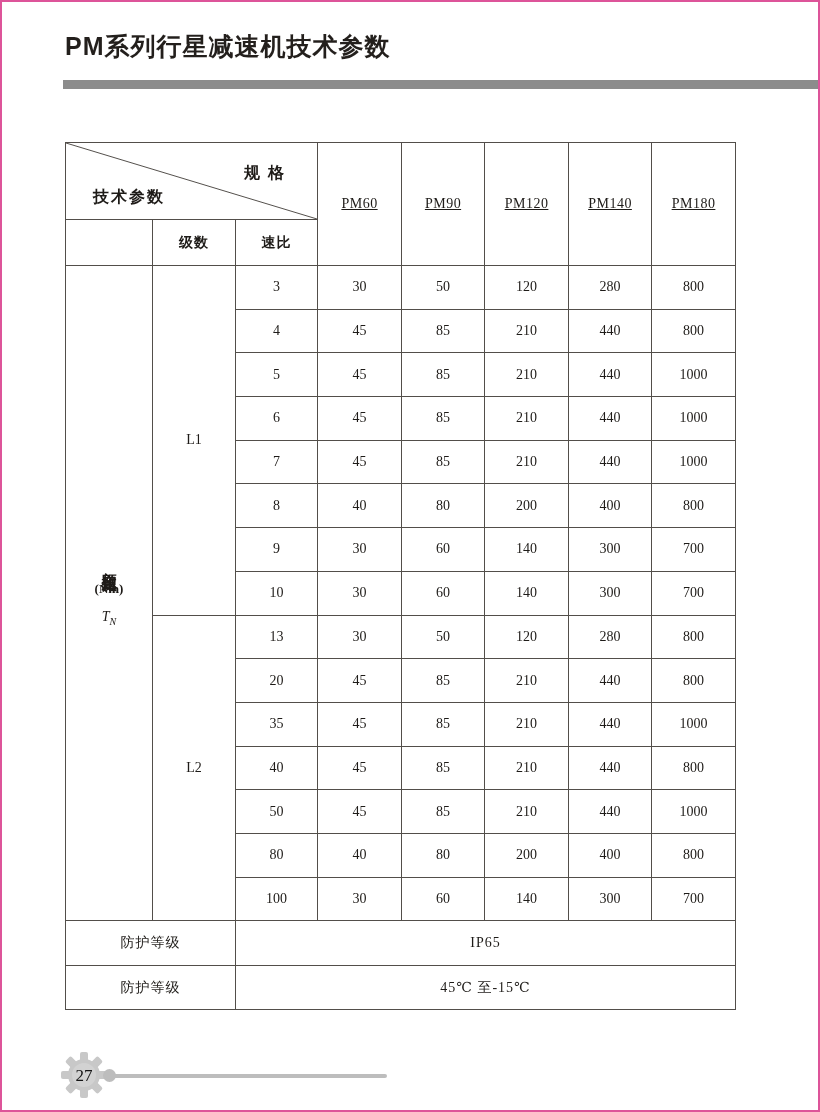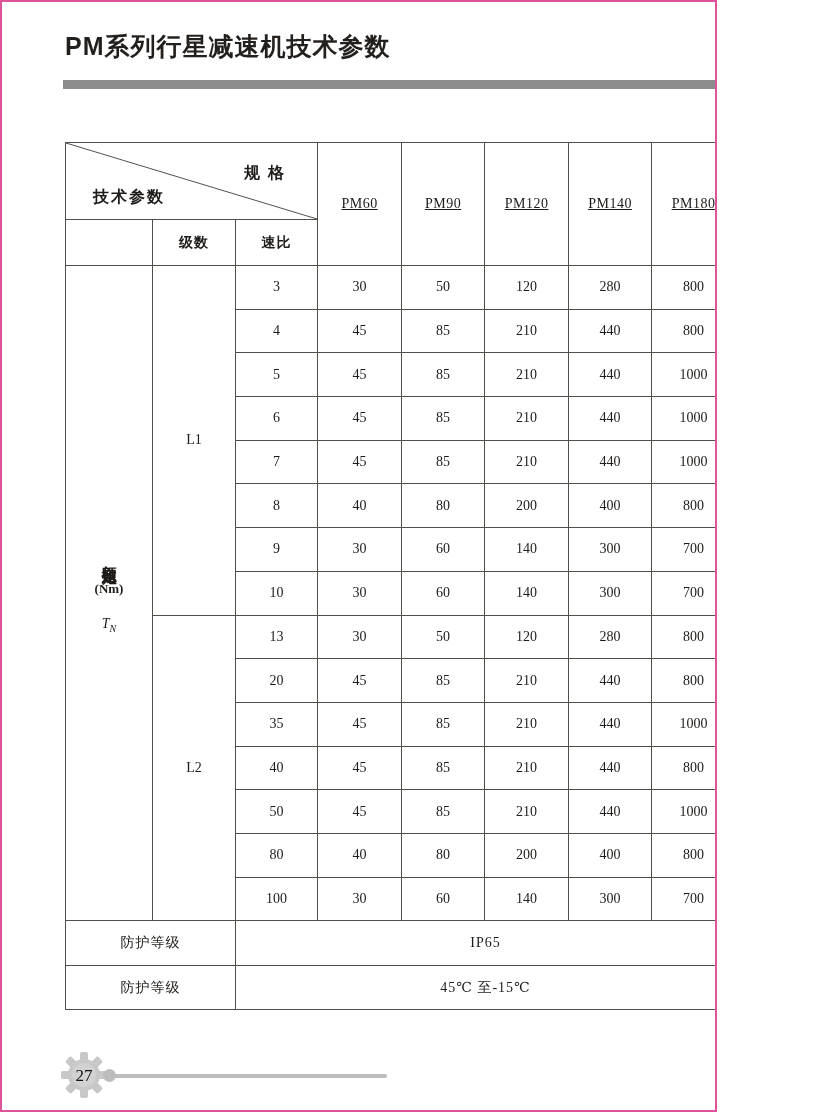--- a/index.html
+++ b/index.html
@@ -1,17 +1,17 @@
 <!DOCTYPE html>
 <html><head>
 <meta charset="utf-8">
 <style>
   html,body{margin:0;padding:0;background:#fff;}
   .page{
-    position:relative;width:717px;height:1112px;box-sizing:border-box;
+    position:relative;width:820px;height:1112px;box-sizing:border-box;
     border:2px solid #dd5499;background:#ffffff;overflow:hidden;
     font-family:"Liberation Serif","DejaVu Serif",serif;color:#1e1b18;
   }
   .page-title{
     position:absolute;left:63px;top:28px;margin:0;
     font-family:"Liberation Sans","DejaVu Sans",sans-serif;
     font-size:25px;font-weight:bold;letter-spacing:1px;color:#231f1c;
   }
   .title-bar{position:absolute;left:61px;top:78px;right:0;height:9px;background:#8c8c8c;}
 
@@ -29,21 +29,21 @@
   td.corner{position:relative;}
   td.corner svg.diag{position:absolute;left:0;top:0;width:100%;height:100%;}
   .corner-top{position:absolute;left:178px;top:20px;font-size:16px;font-weight:600;letter-spacing:2px;white-space:nowrap;}
   .corner-bottom{position:absolute;left:27px;top:44px;font-size:16px;font-weight:600;letter-spacing:2px;white-space:nowrap;}
   td.subh{font-size:16px;font-weight:600;letter-spacing:1px;}
   td.model{font-size:15px;letter-spacing:0.5px;text-decoration:underline;}
 
   td.shade{background:#d5d1cc;}
   td.stage{background:#d5d1cc;font-size:14px;}
   td.torque{background:#ffffff;}
-  .torque-inner{display:flex;flex-direction:column;align-items:center;justify-content:center;gap:19px;}
+  .torque-inner{display:flex;flex-direction:column;align-items:center;justify-content:center;gap:12px;}
   .vtext{writing-mode:vertical-lr;text-orientation:upright;font-size:15px;font-weight:600;line-height:1.1;letter-spacing:2px;}
   .vunit{font-size:13px;font-weight:600;margin-top:2px;}
   .vsym{font-size:14px;font-style:italic;}
   .vsym sub{font-size:10px;}
 
   td.flabel{font-size:15px;font-weight:400;letter-spacing:1px;}
   td.fvalue{font-size:15px;letter-spacing:1px;}
 
   .footer-line{position:absolute;left:108px;top:1072px;width:277px;height:4px;background:#bdbdbd;border-radius:2px;}
   .footer-dot{position:absolute;left:101px;top:1067px;width:13px;height:13px;border-radius:50%;background:#bdbdbd;}

